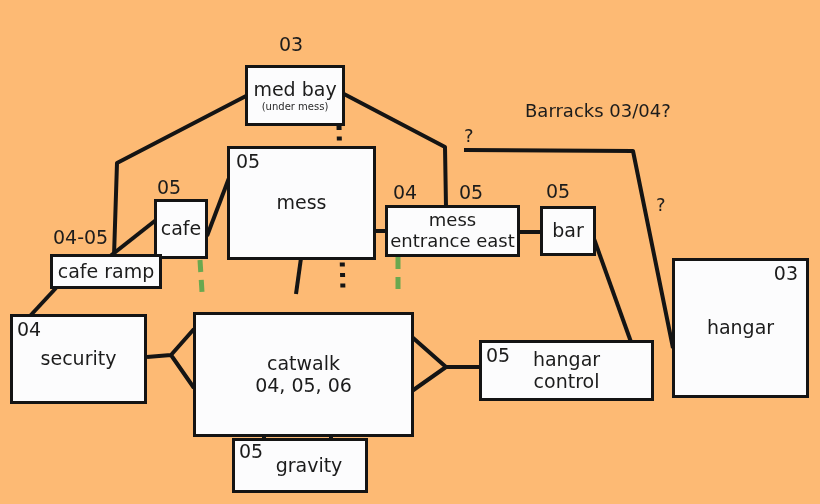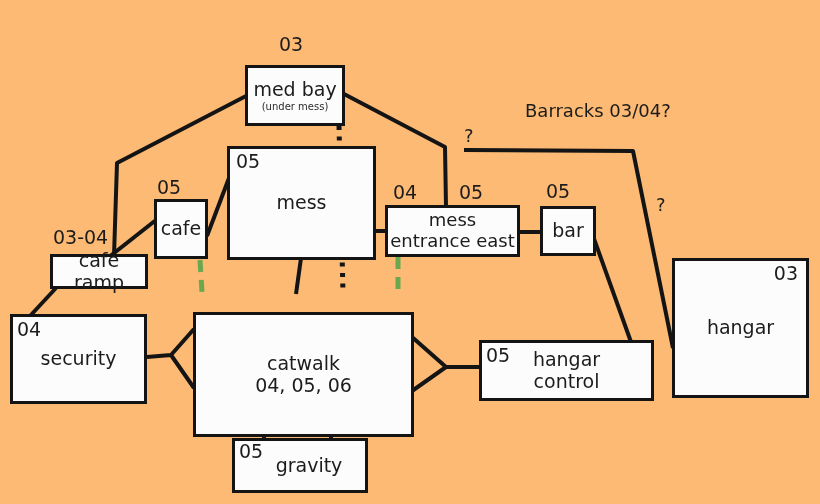--- a/index.html
+++ b/index.html
@@ -39,21 +39,21 @@
     </g>
     <path d="M339,126 L343,293" stroke="#141414" stroke-width="5" fill="none" stroke-dasharray="4 6.5"></path>
     <g stroke="#6aa84f" stroke-width="5" fill="none" stroke-dasharray="12 8">
       <path d="M200,260 L202,292"></path>
       <path d="M398,257 L398,292"></path>
     </g>
   </svg>
 
   <span class="floatlbl" style="left:279px;top:33px;">03</span>
   <span class="floatlbl" style="left:157px;top:176px;">05</span>
-  <span class="floatlbl" style="left:53px;top:226px;">03-04</span>
+  <span class="floatlbl" style="left:53px;top:226px;">04-05</span>
   <span class="floatlbl" style="left:393px;top:181px;">04</span>
   <span class="floatlbl" style="left:459px;top:181px;">05</span>
   <span class="floatlbl" style="left:546px;top:180px;">05</span>
 
   <span class="ann" style="left:477px;top:100px;margin-left:48px;">Barracks 03/04?</span>
   <span class="ann" style="left:464px;top:125px;">?</span>
   <span class="ann" style="left:656px;top:194px;">?</span>
 
   <div class="node" style="left:154px;top:199px;width:54px;height:60px;">
     <span class="lbl">cafe</span>
@@ -62,21 +62,21 @@
   <div class="node" style="left:245px;top:65px;width:100px;height:61px;">
     <span class="lbl">med bay</span>
     <span class="sub">(under mess)</span>
   </div>
 
   <div class="node" style="left:227px;top:146px;width:149px;height:114px;">
     <span class="corner" style="left:6px;top:2px;">05</span>
     <span class="lbl">mess</span>
   </div>
 
-  <div class="node" style="left:50px;top:254px;width:98px;height:35px;">
+  <div class="node" style="left:50px;top:254px;width:112px;height:35px;">
     <span class="lbl">cafe ramp</span>
   </div>
 
   <div class="node small-line" style="left:385px;top:205px;width:135px;height:52px;">
     <span class="small-line">mess</span>
     <span class="small-line">entrance east</span>
   </div>
 
   <div class="node" style="left:540px;top:206px;width:56px;height:50px;">
     <span class="lbl">bar</span>

